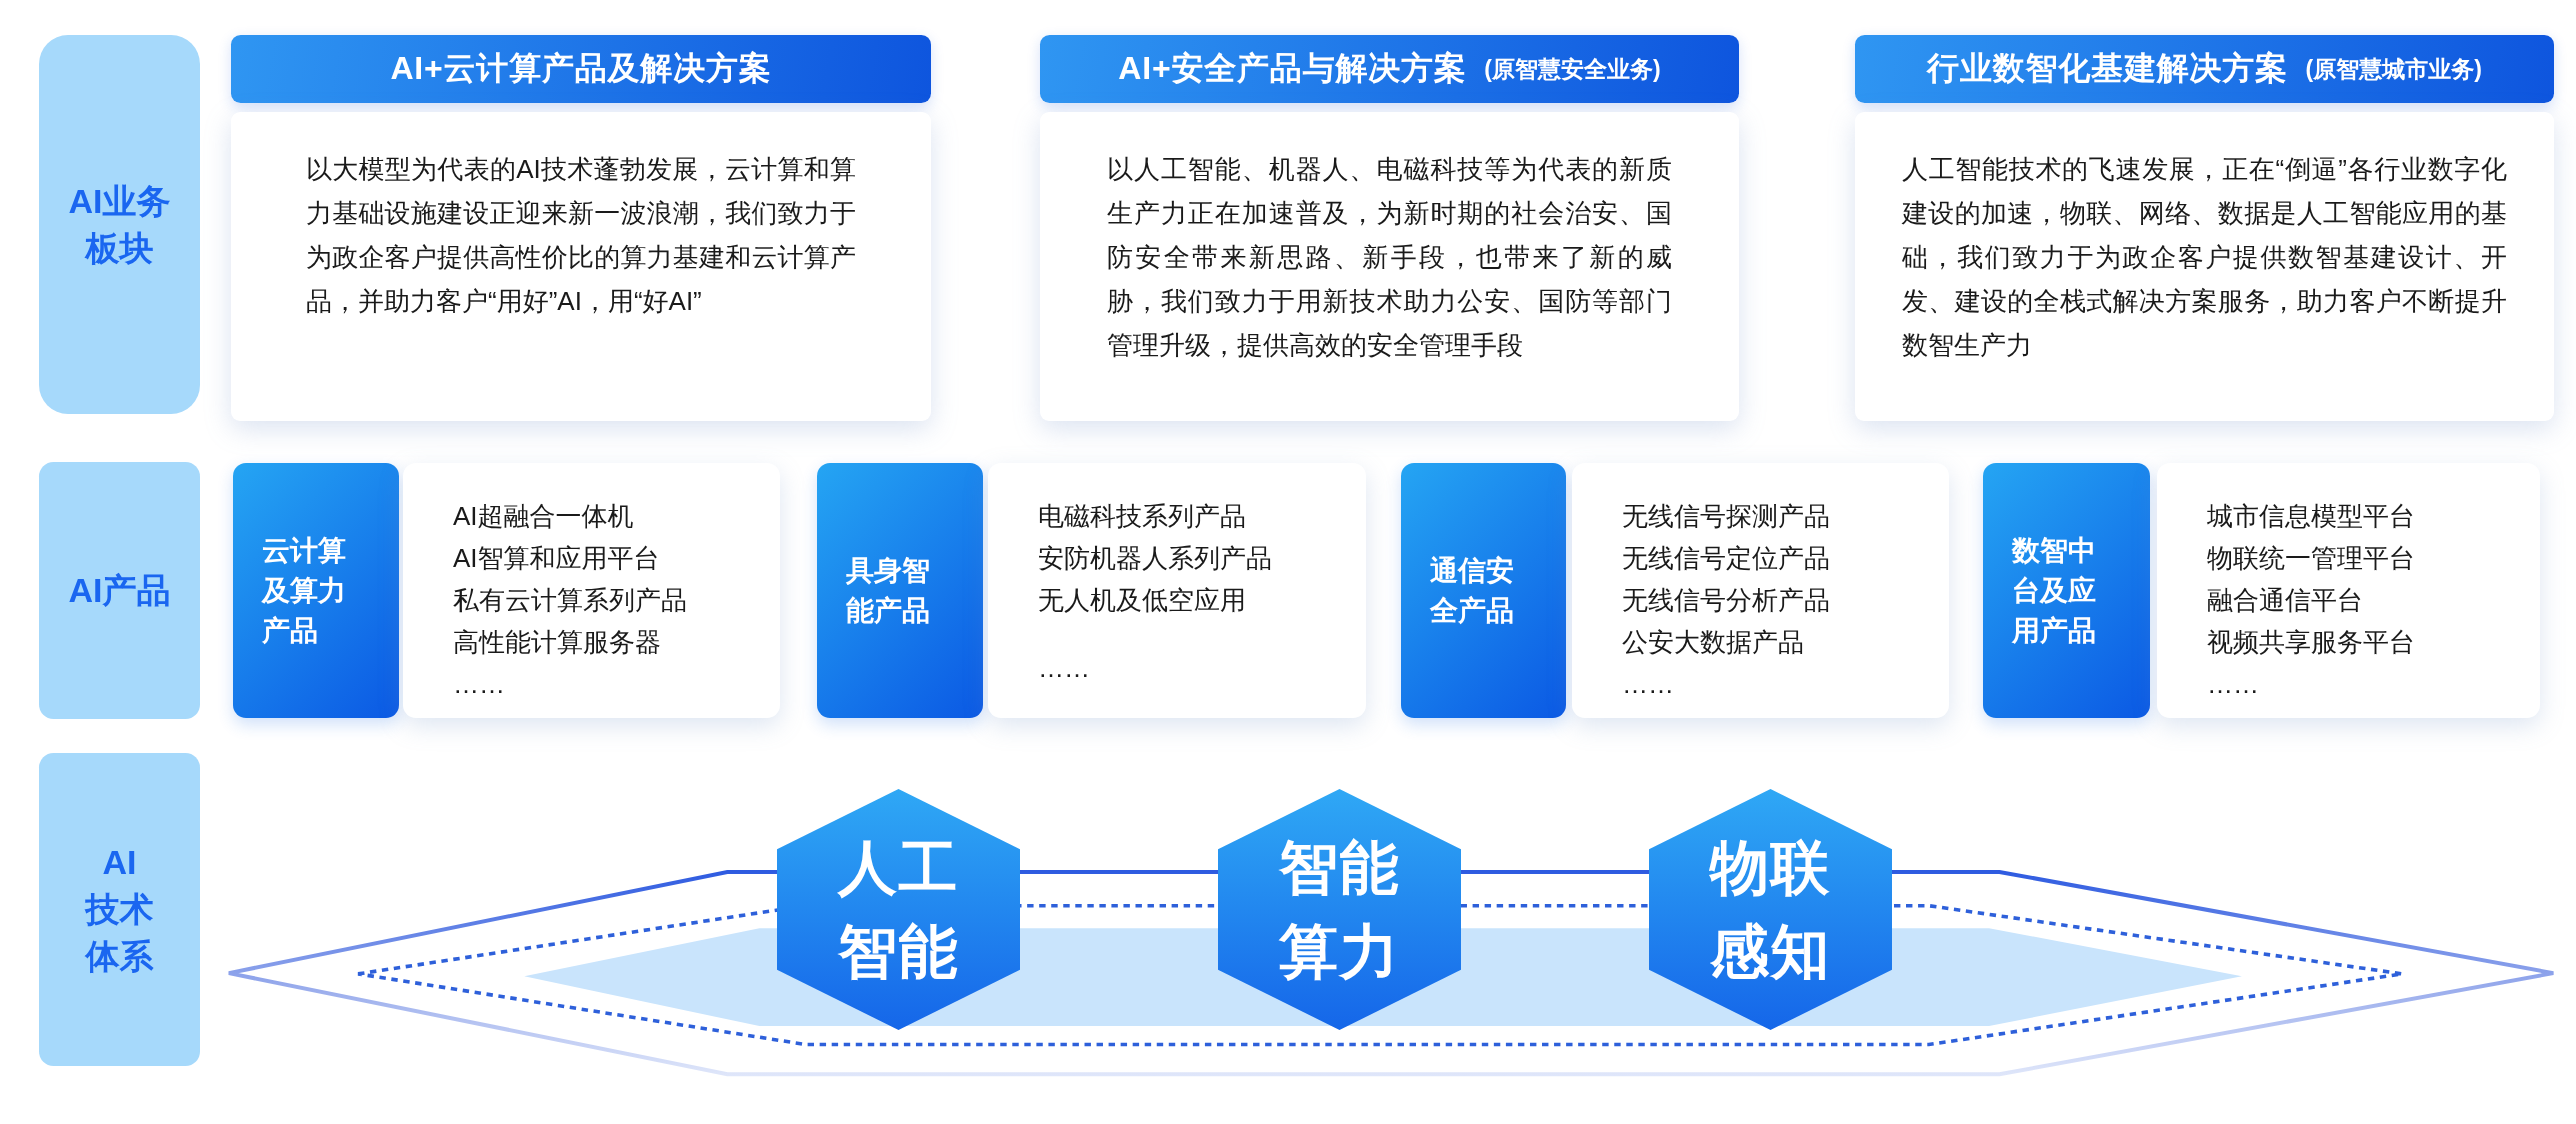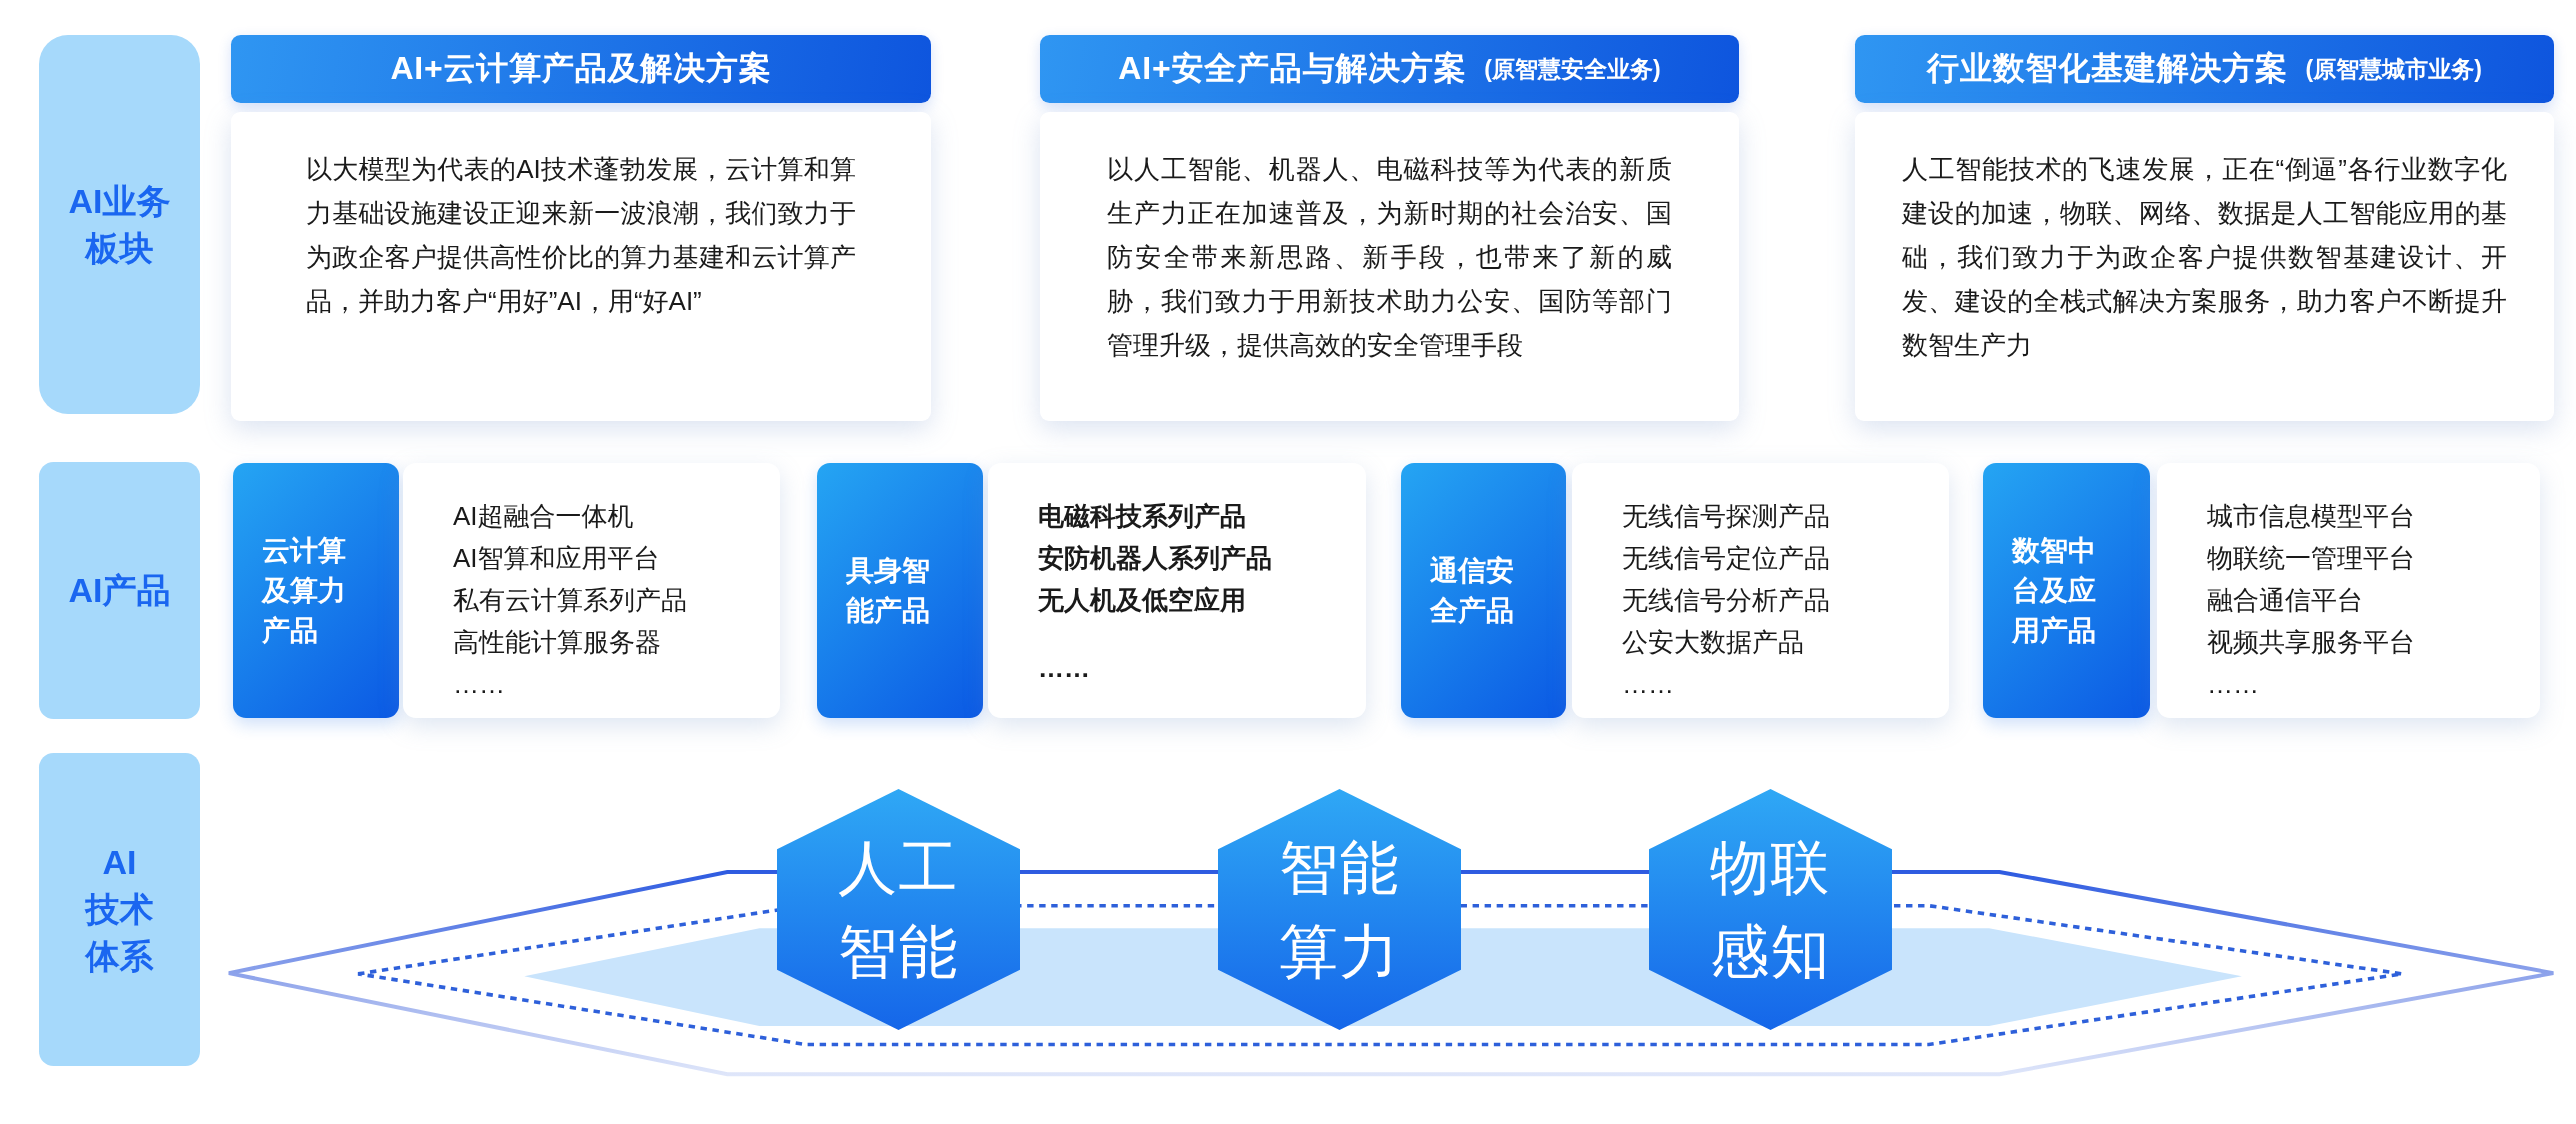--- a/index.html
+++ b/index.html
@@ -60,33 +60,33 @@
     position:absolute;top:463px;height:255px;border-radius:13px;
     background:#ffffff;box-shadow:0 8px 24px rgba(125,155,205,0.25);
     box-sizing:border-box;padding:32px 16px 29px 50px;
     display:flex;flex-direction:column;
     font-size:26px;line-height:42px;color:#1a1a1a;
   }
   .prod-more{margin-top:auto;color:#1a1a1a;}
   #prod-label-1{left:233px;width:166px;}
   #prod-card-1{left:403px;width:377px;}
   #prod-label-2{left:817px;width:166px;}
-  #prod-card-2{left:988px;width:378px;font-weight:bold;}
+  #prod-card-2{left:988px;width:378px;}
   #prod-label-3{left:1401px;width:165px;}
   #prod-card-3{left:1572px;width:377px;}
   #prod-label-4{left:1983px;width:167px;}
   #prod-card-4{left:2157px;width:383px;}
 
   
   #platform-svg{position:absolute;left:225px;top:819px;width:2345px;height:305px;}
   .hex{
     position:absolute;top:789px;width:243px;height:241px;
     clip-path:polygon(50% 0,100% 25%,100% 75%,50% 100%,0 75%,0 25%);
     background:linear-gradient(180deg,#2fa8f5 0%,#1566e9 100%);
-    color:#ffffff;font-weight:400;font-size:59px;line-height:84px;
+    color:#ffffff;font-weight:700;font-size:59px;line-height:84px;
     display:flex;align-items:center;justify-content:center;text-align:center;
     white-space:pre-line;letter-spacing:1.6px;
   }
   #hex-1{left:777px;}
   #hex-2{left:1218px;}
   #hex-3{left:1649px;}
 </style>
 </head>
 <body>
 

